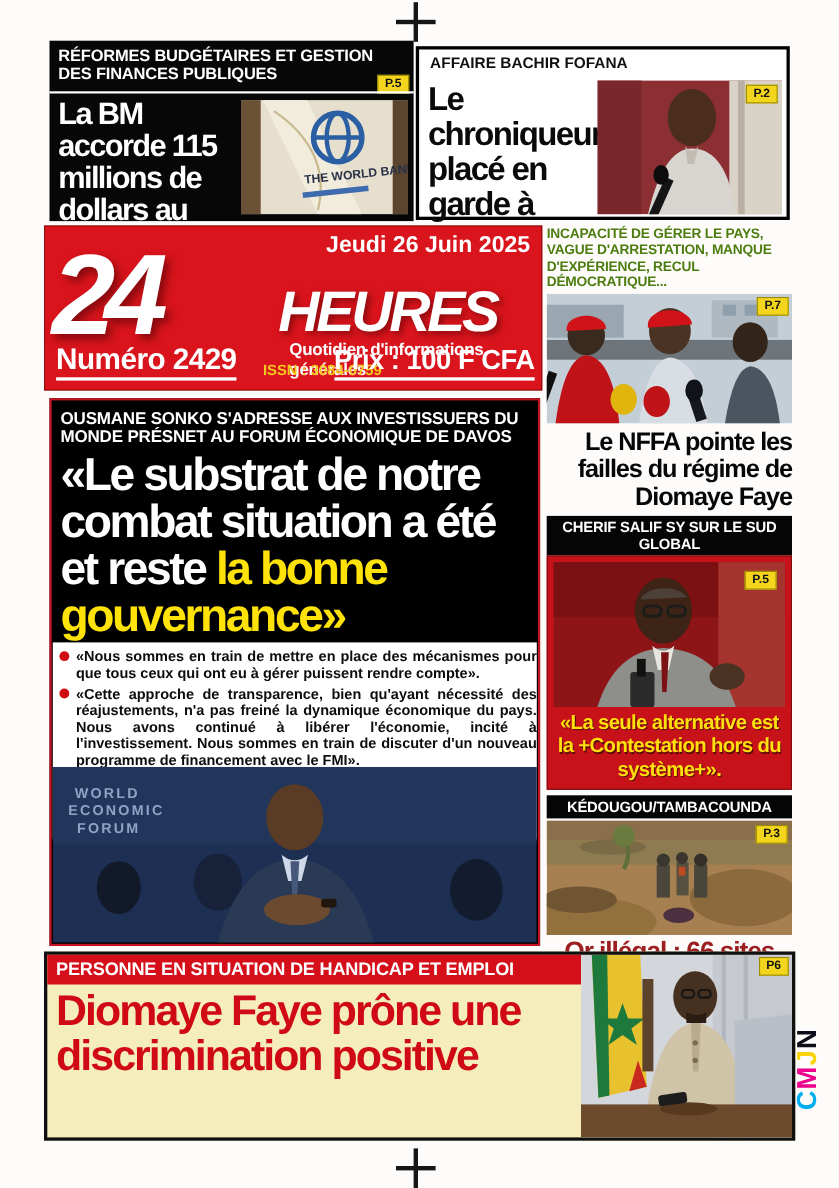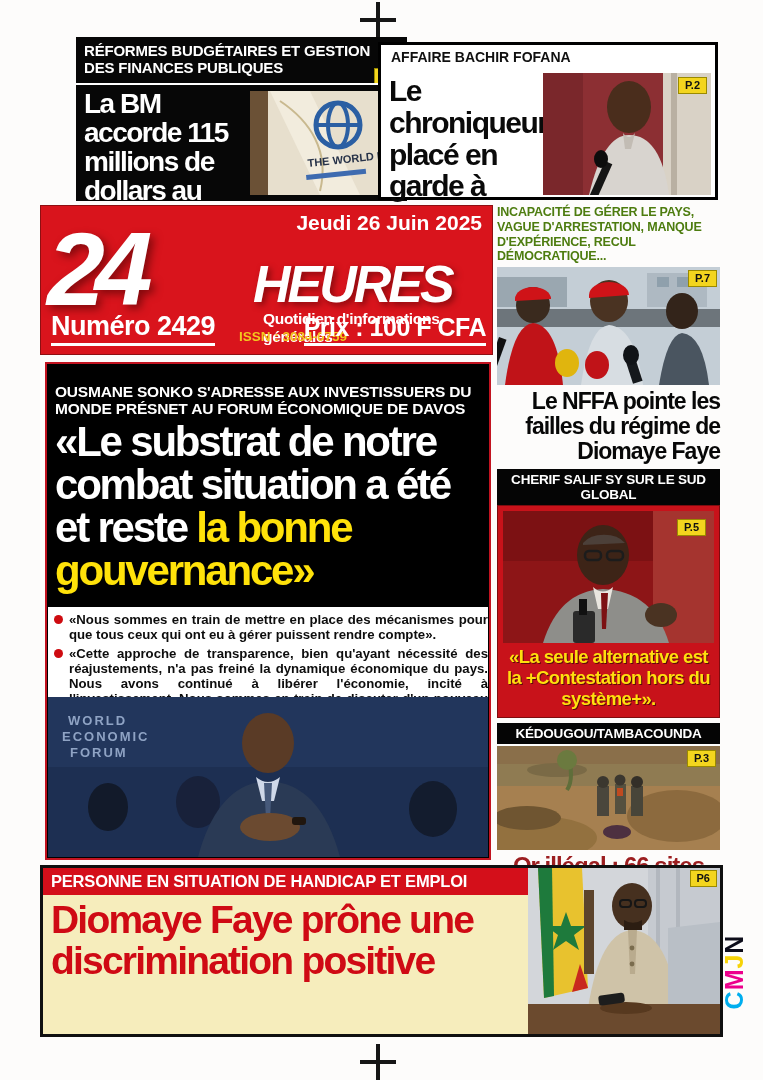--- a/index.html
+++ b/index.html
@@ -10,21 +10,21 @@
   
   .regmark{position:absolute;width:36px;height:36px;}
   .regmark::before{content:"";position:absolute;left:0;top:16px;width:36px;height:4px;background:#161616;}
   .regmark::after{content:"";position:absolute;left:16px;top:0;width:4px;height:36px;background:#161616;}
   #reg-top{left:360px;top:2px;}
   #reg-bottom{left:360px;top:1044px;}
 
   .badge{position:absolute;background:#f3d51e;color:#111;font-weight:bold;font-size:11px;line-height:13px;padding:1px 6px;border:1px solid #9a8a00;}
 
   
-  #tl-block{position:absolute;left:45px;top:37px;width:331px;height:164px;background:#070707;margin-left:31px;}
+  #tl-block{position:absolute;left:45px;top:37px;width:331px;height:164px;background:#070707;}
   #tl-kicker{color:#fff;font-weight:bold;font-size:15px;line-height:1.1;padding:6px 8px 2px 8px;letter-spacing:-.2px;}
   #tl-rule{position:absolute;left:0;top:46px;width:100%;height:2px;background:#fff;}
   #tl-headline{position:absolute;left:8px;top:52px;width:172px;color:#fff;font-weight:bold;font-size:28px;line-height:1.04;letter-spacing:-1.5px;}
   #tl-photo{position:absolute;right:5px;top:54px;width:152px;height:104px;overflow:hidden;}
   #tl-badge{right:4px;top:31px;}
 
   
   #tr-block{position:absolute;left:378px;top:42px;width:340px;height:158px;background:#fff;border:3px solid #000;}
   #tr-kicker{color:#101010;font-weight:bold;font-size:14px;padding:4px 10px 1px 10px;}
   #tr-headline{position:absolute;left:8px;top:30px;width:168px;color:#0a0a0a;font-weight:bold;font-size:30px;line-height:1.06;letter-spacing:-1.5px;}
@@ -36,24 +36,24 @@
   #mh-date{position:absolute;right:10px;top:5px;color:#fff;font-weight:bold;font-size:21px;}
   #mh-24{position:absolute;left:6px;top:14px;color:#fff;font-weight:bold;font-style:italic;font-size:104px;line-height:.95;letter-spacing:-10px;text-shadow:4px 4px 8px rgba(60,0,0,.55);}
   #mh-heures{position:absolute;left:212px;top:48px;color:#fff;font-weight:bold;font-style:italic;font-size:52px;letter-spacing:-3px;text-shadow:3px 3px 6px rgba(60,0,0,.5);}
   #mh-tagline{position:absolute;left:222px;top:104px;color:#fff;font-weight:bold;font-size:15.5px;letter-spacing:-.3px;}
   #mh-issue{position:absolute;left:10px;bottom:8px;color:#fff;font-weight:bold;font-size:27px;border-bottom:3px solid #fff;padding-bottom:1px;letter-spacing:-.5px;}
   #mh-issn{position:absolute;left:198px;bottom:10px;color:#f3c81e;font-weight:bold;font-size:13.5px;}
   #mh-price{position:absolute;right:6px;bottom:8px;color:#fff;font-weight:bold;font-size:25px;border-bottom:3px solid #fff;padding-bottom:1px;letter-spacing:-.5px;}
 
   
   #lead{position:absolute;left:45px;top:362px;width:446px;height:498px;background:#000;border:2px solid #c21320;}
-  #lead-kicker{color:#fff;font-weight:bold;font-size:15.5px;line-height:1.12;padding:19px 8px 1px 8px;letter-spacing:-.2px;}
+  #lead-kicker{color:#fff;font-weight:bold;font-size:15.5px;line-height:1.12;padding:8px 8px 1px 8px;letter-spacing:-.2px;}
   #lead-headline{padding:1px 6px 2px 8px;font-weight:bold;font-size:42px;line-height:1.03;letter-spacing:-2.2px;color:#fff;width:438px;}
   #lead-headline .yellow{color:#ffe20a;}
-  #lead-bullets{position:relative;background:#fff;margin:12px 1px;padding:5px 0 12px 6px;}
+  #lead-bullets{position:relative;background:#fff;margin:0 1px;padding:5px 0 12px 6px;}
   .bullet{display:flex;gap:6px;font-size:13.2px;font-weight:bold;line-height:1.14;color:#0d0d0d;text-align:justify;margin-bottom:4px;}
   .bullet .dot{flex:0 0 9px;width:9px;height:9px;border-radius:50%;background:#ce0b10;margin-top:3px;}
   #lead-badge{right:3px;bottom:1px;}
   #lead-photo{position:absolute;left:1px;bottom:1px;width:440px;height:160px;overflow:hidden;}
 
   
   #rc{position:absolute;left:497px;top:205px;width:223px;}
   #nffa-kicker{color:#4d7c0f;font-weight:bold;font-size:12.5px;line-height:1.18;text-align:left;letter-spacing:-.2px;}
   #nffa-photowrap{position:relative;margin-top:3px;width:223px;height:118px;}
   #nffa-badge{right:3px;top:3px;}

